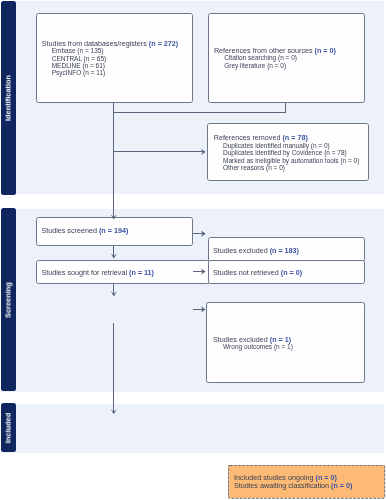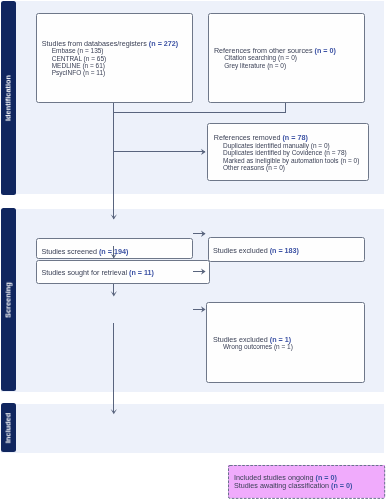--- a/index.html
+++ b/index.html
@@ -9,21 +9,21 @@
 
   .sect-bg{position:absolute;background:#edf1fa;}
 
   .stage-label{position:absolute;background:#10265f;border-radius:2.5px;}
   .stage-label .txt{position:absolute;left:50%;top:50%;
       transform:translate(-50%,-50%) rotate(-90deg) translateZ(0);white-space:nowrap;
       color:#ffffff;font-weight:bold;font-size:7.3px;letter-spacing:0.05px;}
 
   .box{position:absolute;background:#fefefe;border:1px solid #6e7789;
        border-radius:2.5px;box-sizing:border-box;}
-  .dashbox{position:absolute;background:#f0abfc;box-sizing:border-box;}
+  .dashbox{position:absolute;background:#fdba74;box-sizing:border-box;}
   .dashbox > svg{position:absolute;left:0;top:0;overflow:visible;}
 
   .ln{position:absolute;white-space:nowrap;color:#3b4156;line-height:0;
       transform:translateZ(0);}
   .ln.main{font-size:7.2px;}
   .ln.sub{font-size:6.5px;}
   .n{color:#3c52a4;font-weight:bold;}
 
   svg.lines{position:absolute;left:0;top:0;width:386px;height:500px;
             shape-rendering:crispEdges;}
@@ -73,37 +73,43 @@
     <div class="ln main" style="left:5.4px;top:14.1px;">
       <span>References removed</span>
       <span class="n">(n = 78)</span>
     </div>
     <div class="ln sub" style="left:14.7px;top:22.0px;">Duplicates identified manually (n = 0)</div>
     <div class="ln sub" style="left:14.7px;top:29.5px;">Duplicates identified by Covidence (n = 78)</div>
     <div class="ln sub" style="left:14.7px;top:37.0px;">Marked as ineligible by automation tools (n = 0)</div>
     <div class="ln sub" style="left:14.7px;top:44.6px;">Other reasons (n = 0)</div>
   </div>
 
-  <div class="box" style="left:35.6px;top:238px;width:157px;height:21px;">
+  <div class="box" style="left:35.6px;top:217px;width:157px;height:29px;">
     <div class="ln main" style="left:4.8px;top:13.2px;">
       <span>Studies screened</span>
       <span class="n">(n = 194)</span>
     </div>
   </div>
   <div class="box" style="left:207.6px;top:237px;width:157px;height:25.4px;">
     <div class="ln main" style="left:4.3px;top:13.0px;">
       <span>Studies excluded</span>
       <span class="n">(n = 183)</span>
     </div>
   </div>
 
   <div class="box" style="left:35.6px;top:259.6px;width:174px;height:24.4px;">
     <div class="ln main" style="left:4.9px;top:12.1px;">
       <span>Studies sought for retrieval</span>
       <span class="n">(n = 11)</span>
+    </div>
+  </div>
+  <div class="box" style="left:207.6px;top:259.6px;width:157px;height:24.4px;">
+    <div class="ln main" style="left:4.3px;top:12.1px;">
+      <span>Studies not retrieved</span>
+      <span class="n">(n = 0)</span>
     </div>
   </div>
 
   <div class="box" style="left:206.3px;top:302px;width:158.5px;height:81.3px;">
     <div class="ln main" style="left:5.7px;top:36.8px;">
       <span>Studies excluded</span>
       <span class="n">(n = 1)</span>
     </div>
     <div class="ln sub" style="left:15.8px;top:44.3px;">Wrong outcomes (n = 1)</div>
   </div>

